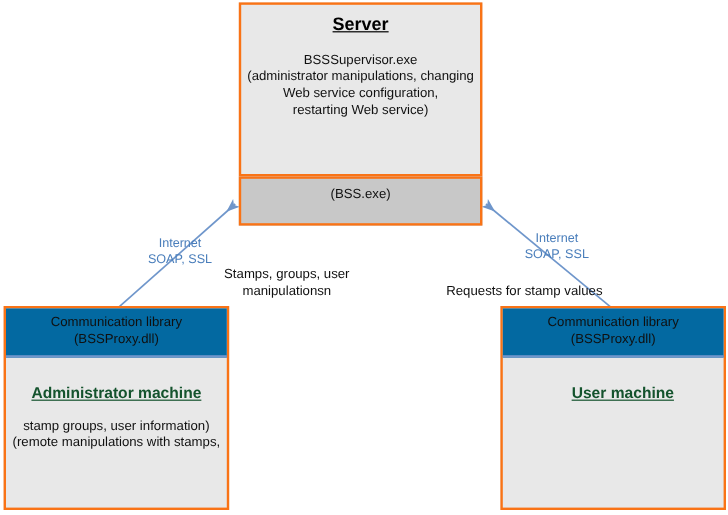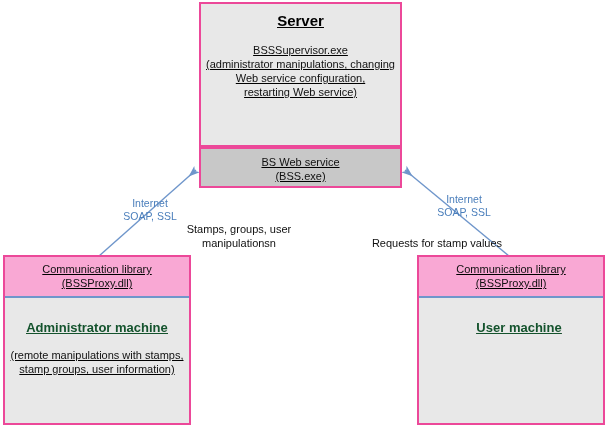--- a/index.html
+++ b/index.html
@@ -25,27 +25,26 @@
     left: 0; top: 0;
     width: 607px;
     height: 429px;
     pointer-events: none;
   }
 
   
   .node {
     position: absolute;
     box-sizing: border-box;
-    border: 2px solid #ec4899;
+    border: 2px solid #f97316;
     background: #e8e8e8;
-    text-decoration: underline;
   }
   .band {
     box-sizing: border-box;
-    background: #f9a8d4;
+    background: #0369a1;
     border-bottom: 2px solid #6f96cb;
     text-align: center;
     font-size: 11px;
     color: #101010;
     line-height: 14px;
     padding: 5px 0 6px 0;
   }
   .node-body {
     text-align: center;
     color: #101010;
@@ -151,35 +150,34 @@
         <div>BSSSupervisor.exe</div>
         <div class="ital">(administrator manipulations, changing</div>
         <div class="ital">Web service configuration,</div>
         <div class="ital">restarting Web service)</div>
       </div>
     </div>
   </div>
 
   <div class="node" id="bs-web-service-node" style="background:#c8c8c8;">
     <div class="inner">
-      <div>BS Web service</div>
       <div>(BSS.exe)</div>
     </div>
   </div>
 
   <div class="node" id="admin-node">
     <div class="band">
       <div>Communication library</div>
       <div>(BSSProxy.dll)</div>
     </div>
     <div class="node-body">
       <div class="title-sm">Administrator machine</div>
       <div class="para blk">
+        <div class="ital">stamp groups, user information)</div>
         <div class="ital">(remote manipulations with stamps,</div>
-        <div class="ital">stamp groups, user information)</div>
       </div>
     </div>
   </div>
 
   <div class="node" id="user-node">
     <div class="band">
       <div>Communication library</div>
       <div>(BSSProxy.dll)</div>
     </div>
     <div class="node-body">

